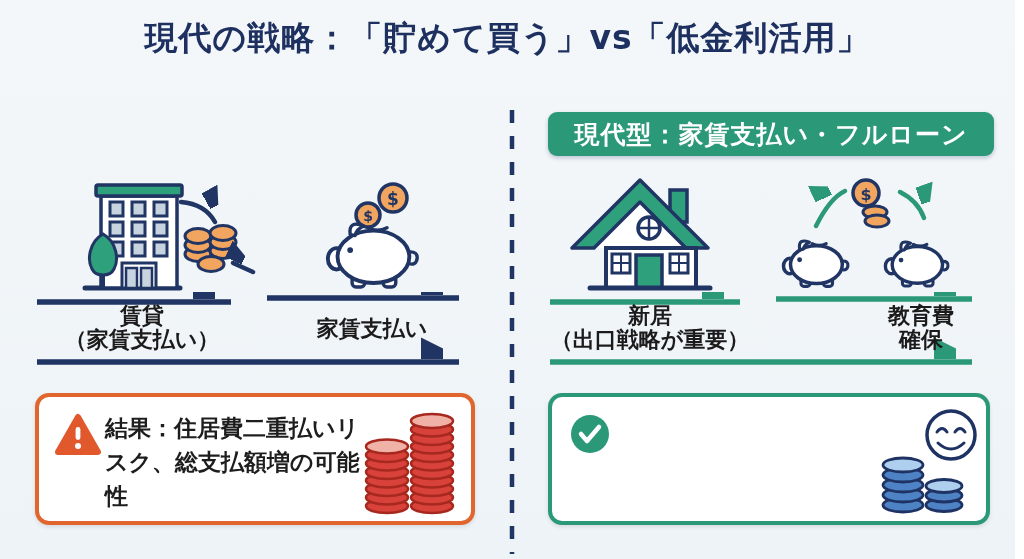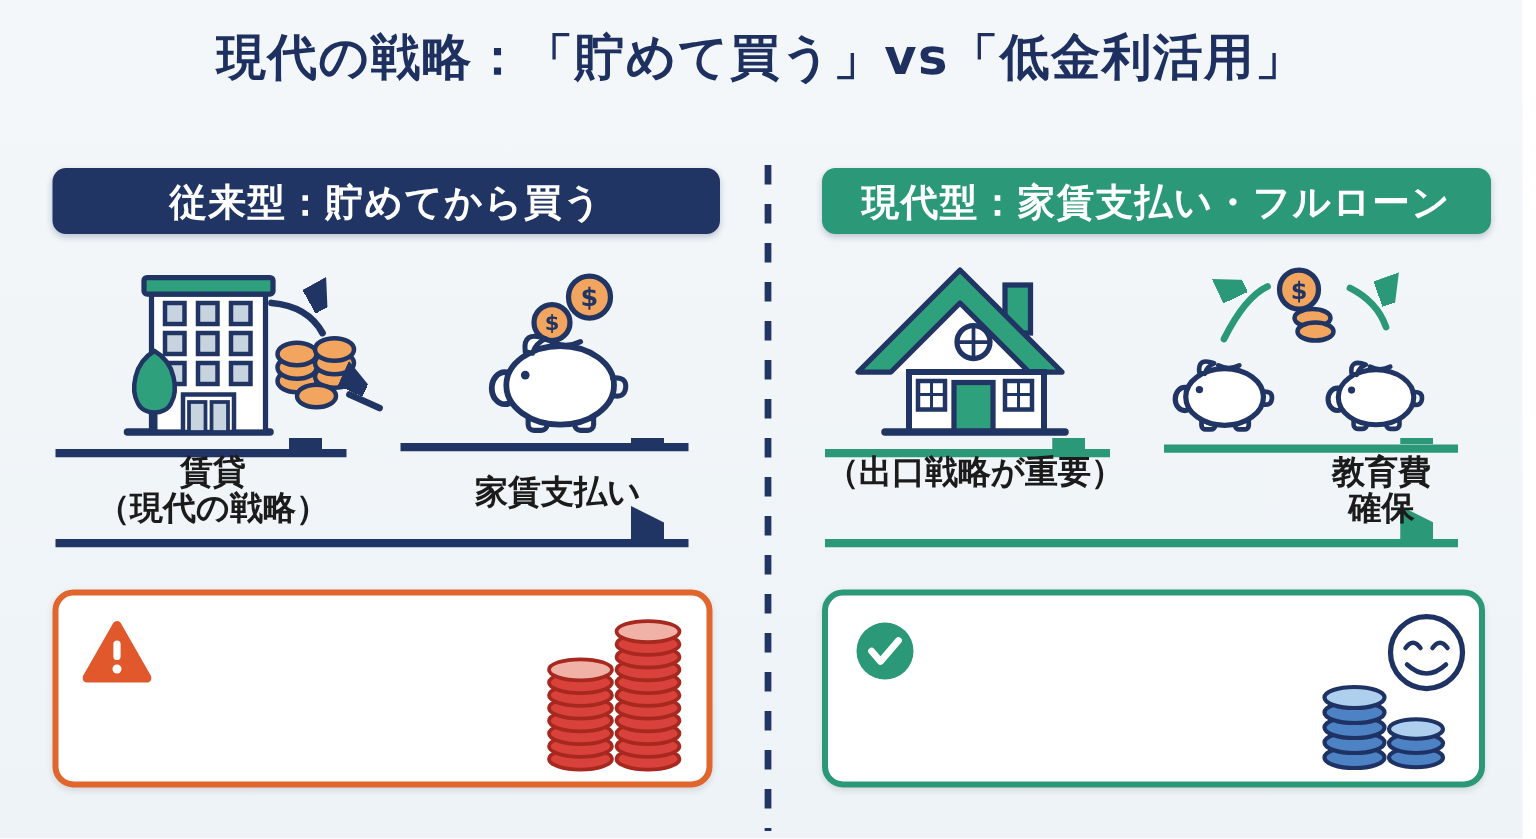--- a/index.html
+++ b/index.html
@@ -45,21 +45,20 @@
 <body>
 
 <div class="stage">
 
   <div class="title">現代の戦略：「貯めて買う」vs「低金利活用」</div>
 
   <svg class="abs" style="left:507px;top:108px;" width="10" height="448">
     <line x1="5" y1="2" x2="5" y2="446" stroke="#203564" stroke-width="4.5" stroke-dasharray="13 13"></line>
   </svg>
 
-  <div class="hbar left">従来型：貯めてから買う</div>
   <div class="hbar right">現代型：家賃支払い・フルローン</div>
 
   <svg class="abs" style="left:35px;top:168px;" width="445" height="127" viewBox="0 0 445 127">
     <defs>
       <marker id="mN" markerWidth="4" markerHeight="4" refX="7" refY="4.5" orient="auto">
         <path d="M0,0 L9,4.5 L0,9 Z" fill="#203564"></path>
       </marker>
     </defs>
 
     <g>
@@ -124,23 +123,23 @@
     <defs>
       <marker id="mN2" markerWidth="4" markerHeight="4" refX="7" refY="4.5" orient="auto">
         <path d="M0,0 L9,4.5 L0,9 Z" fill="#203564"></path>
       </marker>
     </defs>
     <line x1="2" y1="10" x2="196" y2="10" stroke="#203564" stroke-width="5.5" marker-end="url(#mN2)"></line>
     <line x1="232" y1="6" x2="424" y2="6" stroke="#203564" stroke-width="5.5" marker-end="url(#mN2)"></line>
     <line x1="2" y1="70" x2="424" y2="70" stroke="#203564" stroke-width="5.5" marker-end="url(#mN2)"></line>
   </svg>
 
-  <div class="step-label" style="left:142px;top:304px;">
+  <div class="step-label" style="left:142px;top:304px;font-family:Liberation Serif, serif;">
     <div>賃貸</div>
-    <div>（現代の戦略）</div>
+    <div>（家賃支払い）</div>
   </div>
   <div class="step-label" style="left:372px;top:317px;">
     <div>家賃支払い</div>
     <div></div>
   </div>
 
   <svg class="abs" style="left:548px;top:168px;" width="446" height="127" viewBox="0 0 446 127">
     <defs>
       <marker id="mG" markerWidth="4" markerHeight="4" refX="7" refY="4.5" orient="auto">
         <path d="M0,0 L9,4.5 L0,9 Z" fill="#2b9878"></path>
@@ -205,33 +204,35 @@
       <marker id="mG2" markerWidth="4" markerHeight="4" refX="7" refY="4.5" orient="auto">
         <path d="M0,0 L9,4.5 L0,9 Z" fill="#2b9878"></path>
       </marker>
     </defs>
     <line x1="2" y1="10" x2="192" y2="10" stroke="#2b9878" stroke-width="5.5" marker-end="url(#mG2)"></line>
     <line x1="228" y1="7" x2="424" y2="7" stroke="#2b9878" stroke-width="5.5" marker-end="url(#mG2)"></line>
     <line x1="2" y1="70" x2="424" y2="70" stroke="#2b9878" stroke-width="5.5" marker-end="url(#mG2)"></line>
   </svg>
 
   <div class="step-label" style="left:650px;top:304px;">
+    <div>新居</div>
     <div>（出口戦略が重要）</div>
   </div>
   <div class="step-label" style="left:921px;top:304px;">
     <div>教育費</div>
     <div>確保</div>
   </div>
 
   <div class="result-box left">
     <svg class="abs" style="left:16px;top:16px;" width="46" height="44" viewBox="0 0 46 44">
       <path d="M23 4 L43 39 L3 39 Z" fill="#e0582b" stroke="#e0582b" stroke-width="6" stroke-linejoin="round"></path>
       <rect x="20.6" y="14" width="4.8" height="13" rx="2.4" fill="#ffffff"></rect>
       <circle cx="23" cy="33" r="3" fill="#ffffff"></circle>
     </svg>
+    <div class="result-text left">結果：住居費二重払いリスク、総支払額増の可能性</div>
     <svg class="abs" style="right:14px;top:13px;" width="94" height="106" viewBox="0 0 94 106">
       <g fill="#d8423a" stroke="#a6281f" stroke-width="2.5">
         <ellipse cx="24" cy="96" rx="21" ry="7"></ellipse>
           <ellipse cx="24" cy="87.5" rx="21" ry="7"></ellipse>
           <ellipse cx="24" cy="79" rx="21" ry="7"></ellipse>
         <ellipse cx="24" cy="70.5" rx="21" ry="7"></ellipse>
           <ellipse cx="24" cy="62" rx="21" ry="7"></ellipse>
           <ellipse cx="24" cy="53.5" rx="21" ry="7"></ellipse>
         <ellipse cx="24" cy="45" rx="21" ry="7"></ellipse>
           <ellipse cx="24" cy="36.5" rx="21" ry="7" fill="#f0b2a6"></ellipse>

